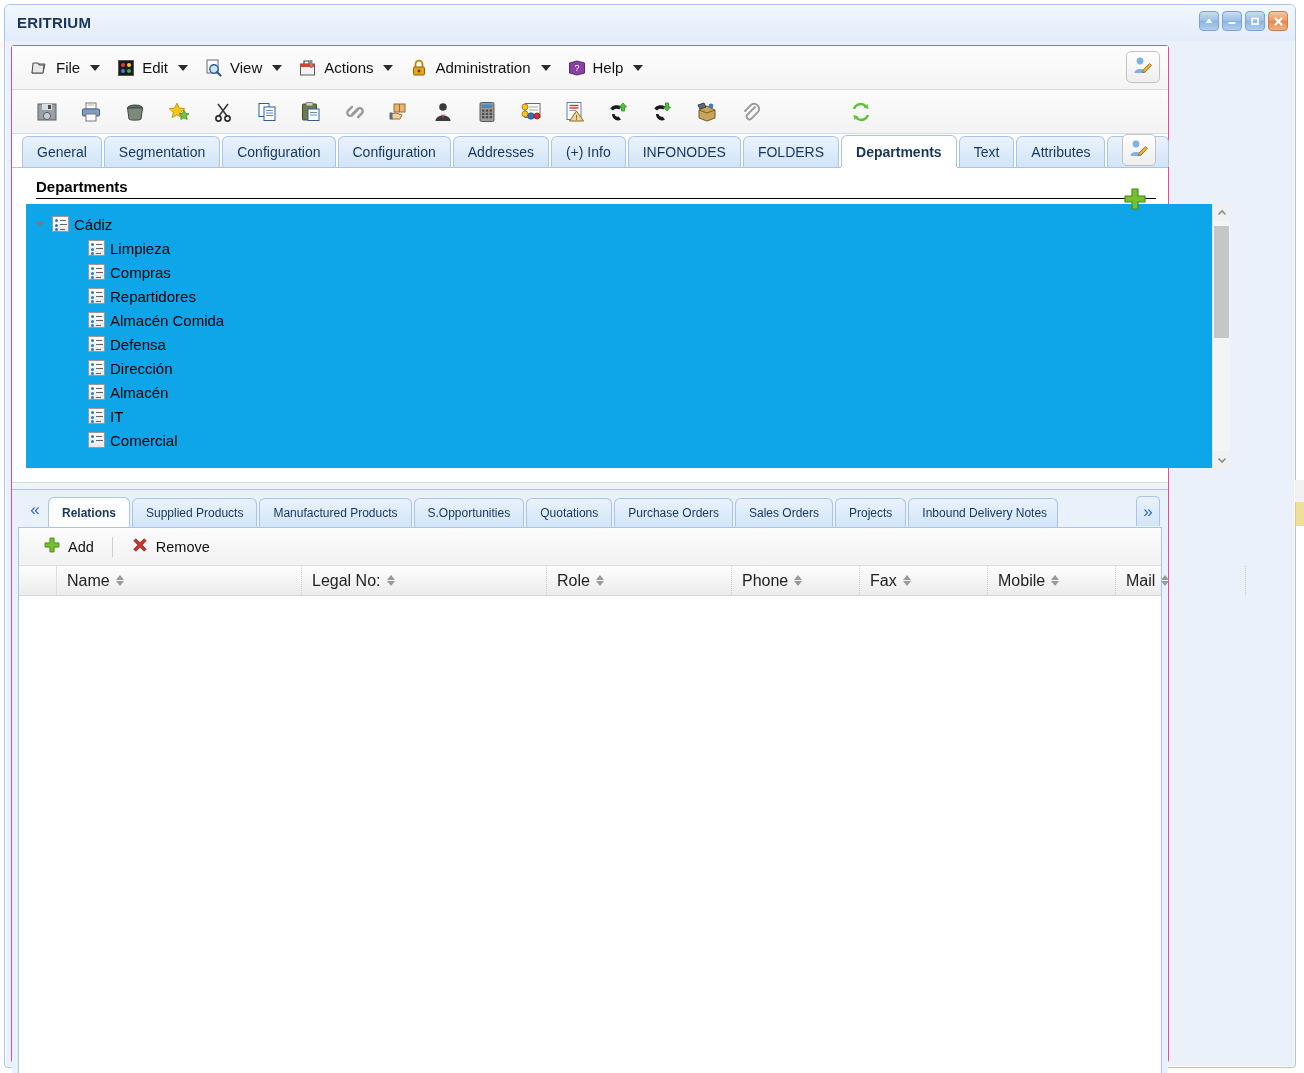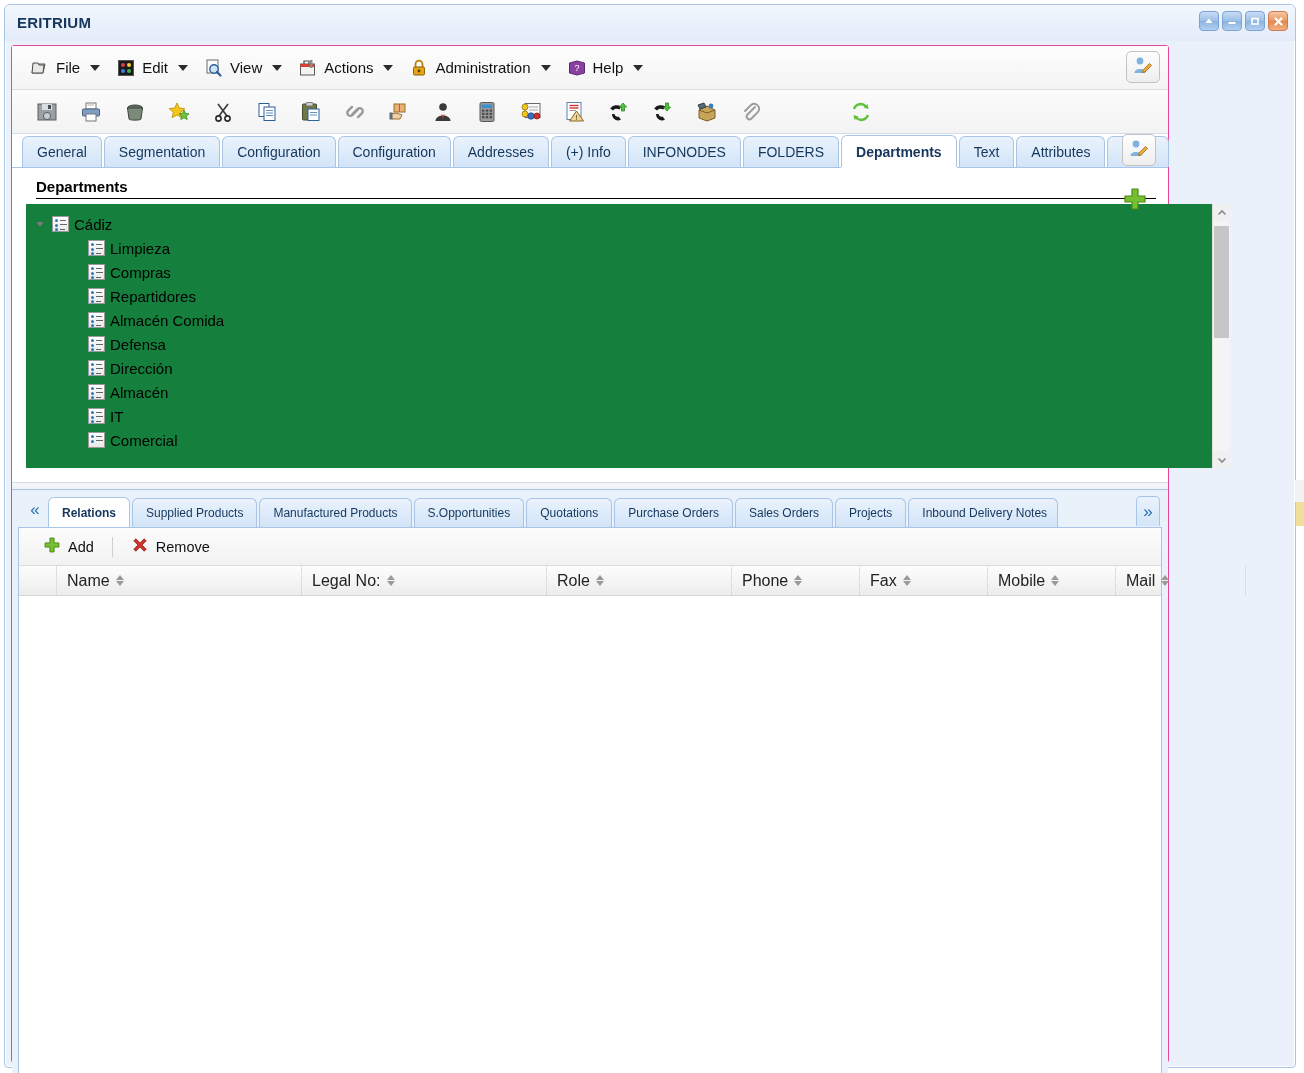--- a/index.html
+++ b/index.html
@@ -184,21 +184,21 @@
   }
   #dept-underline {
     margin: 2px 2px 0 14px;
     border-bottom: 1px solid #000;
     height: 1px;
   }
   #tree-wrap {
     position: absolute;
     left: 14px; top: 36px;
     width: 1204px; height: 264px;
-    background: #15803d;
+    background: #0ea5e9;
     overflow: hidden;
   }
   #tree {
     position: absolute;
     left: 0; top: 0;
     width: 1186px;
     padding-top: 8px;
   }
   .tree-row {
     display: flex;

